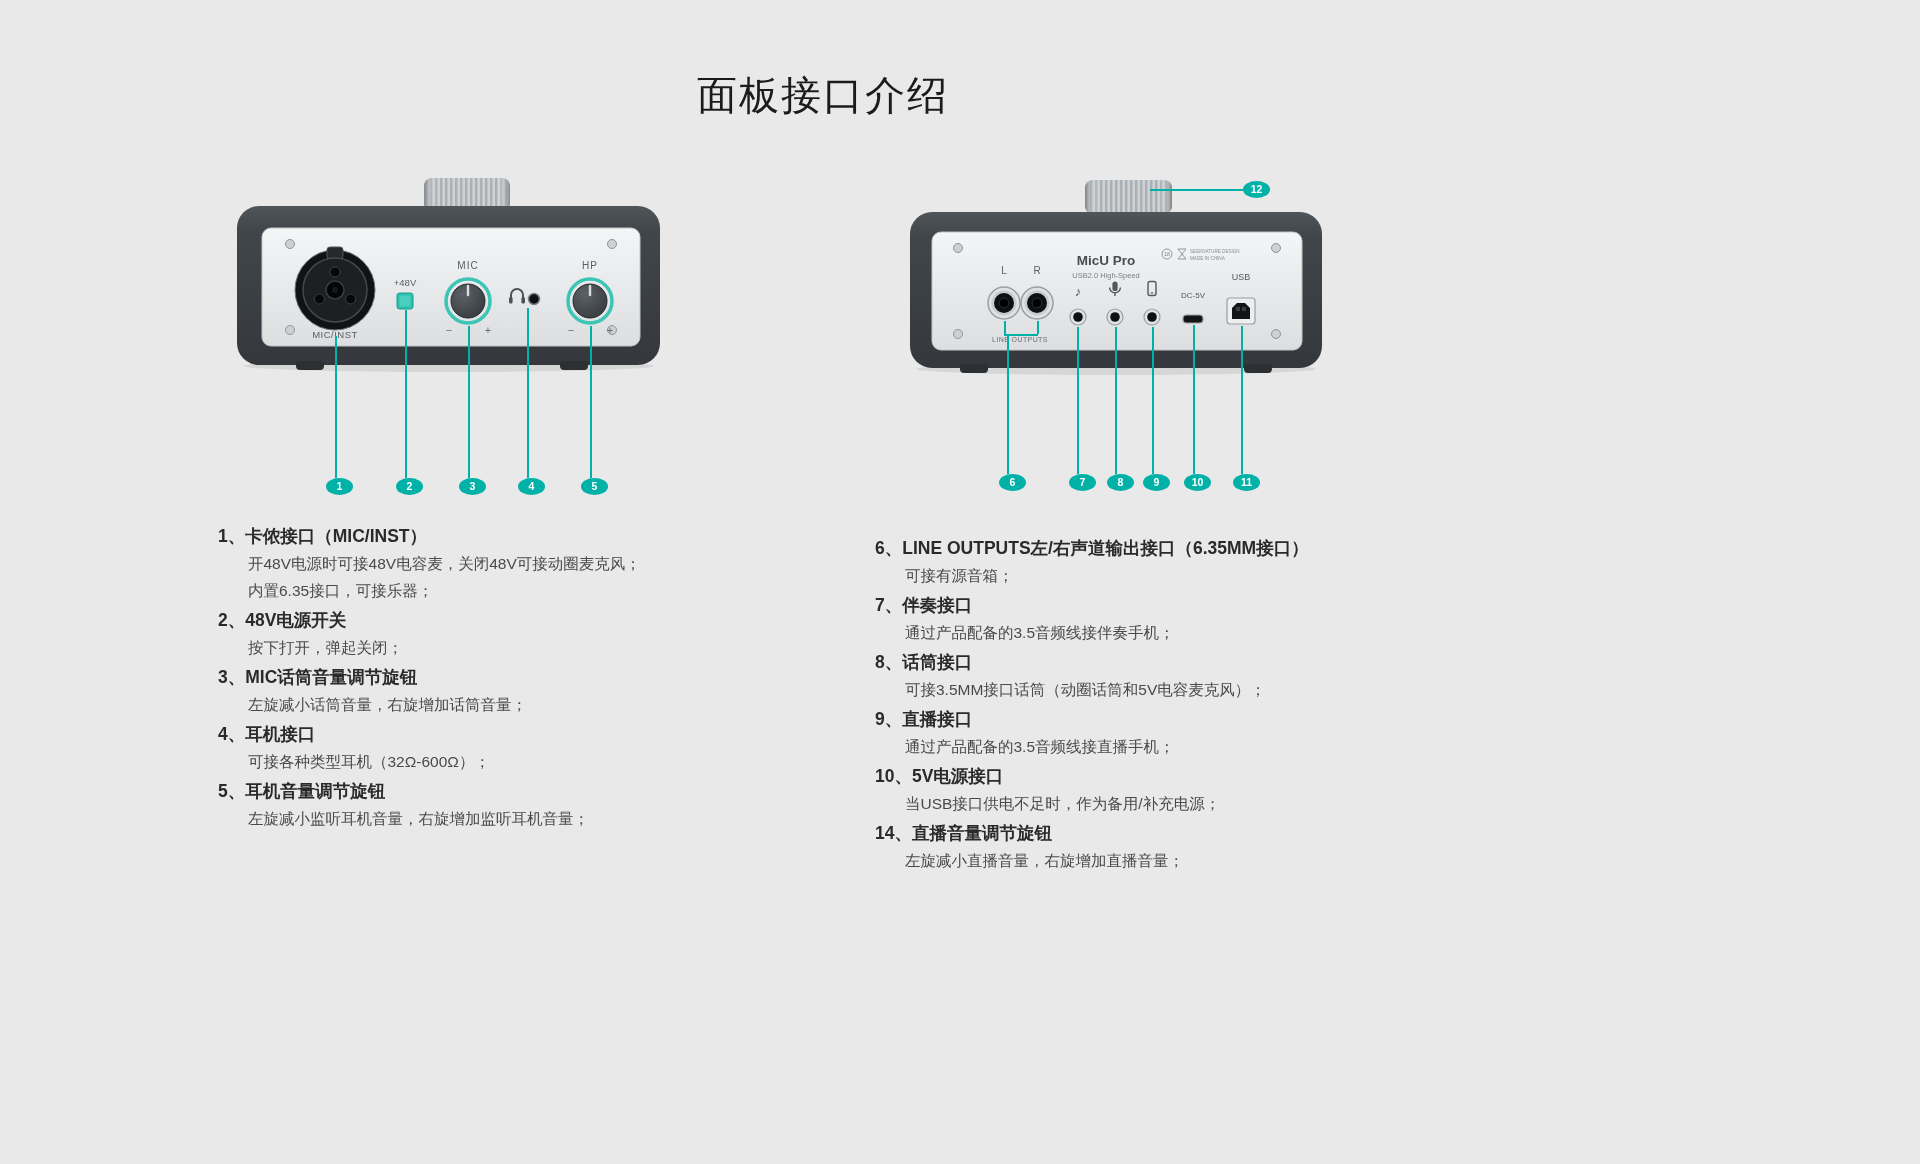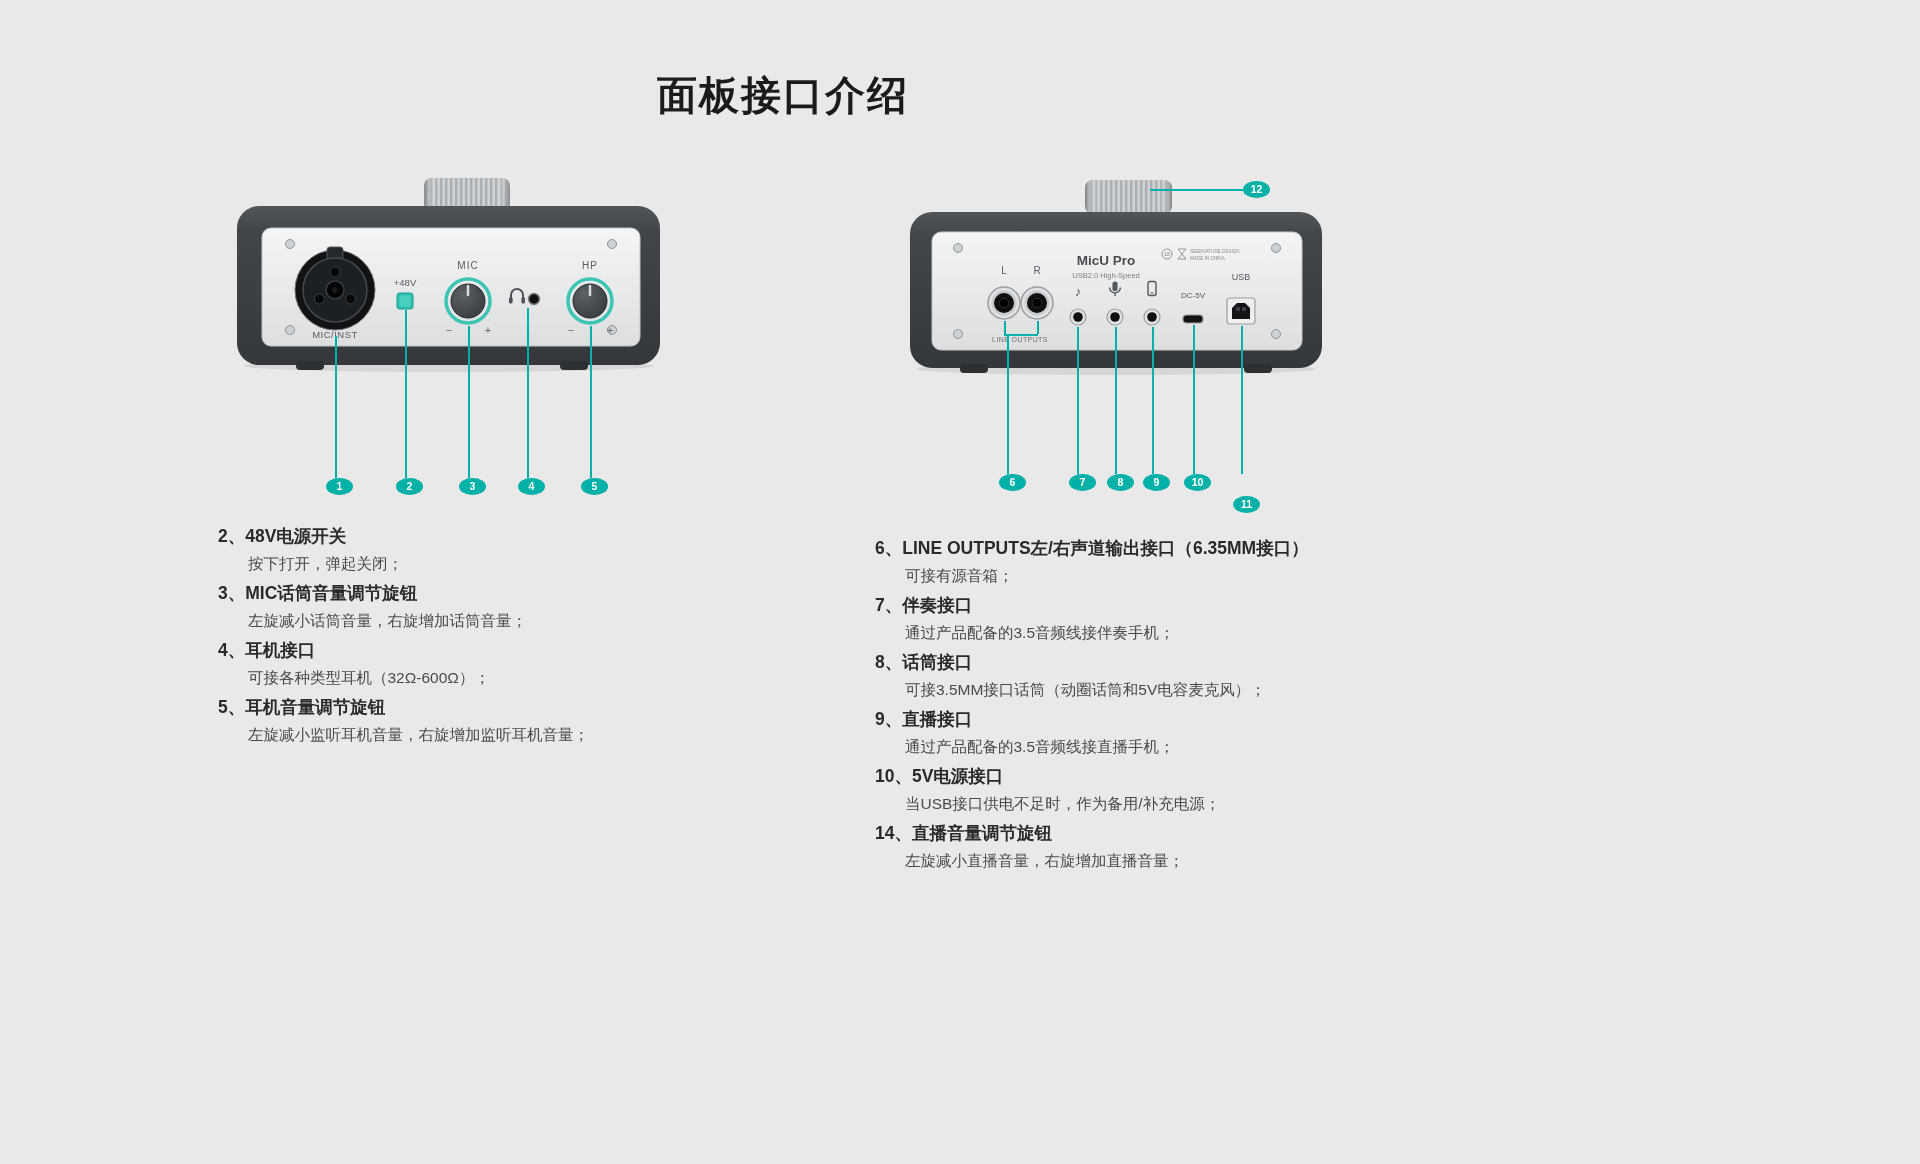--- a/index.html
+++ b/index.html
@@ -2,21 +2,21 @@
 <html><head>
 <meta charset="utf-8">
 <style>
   html,body{margin:0;padding:0;}
   .page{
     position:relative;width:1920px;height:1164px;background:#e9e9e9;
     font-family:"Liberation Sans","DejaVu Sans",sans-serif;overflow:hidden;
   }
   .title{
     position:absolute;left:0;top:68px;width:1566px;margin:0;
-    text-align:center;font-size:40px;font-weight:700;color:#1b1b1b;letter-spacing:2px;
+    text-align:center;font-size:40px;font-weight:400;color:#1b1b1b;letter-spacing:2px;padding-left:40px;
   }
   .device-svg{position:absolute;}
   .cline{position:absolute;background:#00b1a8;}
   .cline.v{width:1.5px;}
   .cline.h{height:1.5px;}
   .cnum{
     position:absolute;width:27px;height:17px;border-radius:50%;
     background:#00b1a8;color:#fff;font-size:10.5px;font-weight:700;
     display:flex;align-items:center;justify-content:center;line-height:1;
   }
@@ -245,24 +245,29 @@
   <div class="cnum" style="left:396px;top:478px">2</div>
   <div class="cnum" style="left:459px;top:478px">3</div>
   <div class="cnum" style="left:518px;top:478px">4</div>
   <div class="cnum" style="left:581px;top:478px">5</div>
 
   <div class="cnum" style="left:999px;top:474px">6</div>
   <div class="cnum" style="left:1069px;top:474px">7</div>
   <div class="cnum" style="left:1107px;top:474px">8</div>
   <div class="cnum" style="left:1143px;top:474px">9</div>
   <div class="cnum" style="left:1184px;top:474px">10</div>
-  <div class="cnum" style="left:1233px;top:496px">11</div>
+  <div class="cnum" style="left:1233px;top:474px">11</div>
   <div class="cnum" style="left:1243px;top:181px">12</div>
 
   <div class="desc-col" style="left:218px;top:520px;width:620px">
+    <div class="desc-item">
+      <div class="desc-title">1、卡侬接口（MIC/INST）</div>
+      <div class="desc-line">开48V电源时可接48V电容麦，关闭48V可接动圈麦克风；</div>
+      <div class="desc-line">内置6.35接口，可接乐器；</div>
+    </div>
     <div class="desc-item">
       <div class="desc-title">2、48V电源开关</div>
       <div class="desc-line">按下打开，弹起关闭；</div>
     </div>
     <div class="desc-item">
       <div class="desc-title">3、MIC话筒音量调节旋钮</div>
       <div class="desc-line">左旋减小话筒音量，右旋增加话筒音量；</div>
     </div>
     <div class="desc-item">
       <div class="desc-title">4、耳机接口</div>

